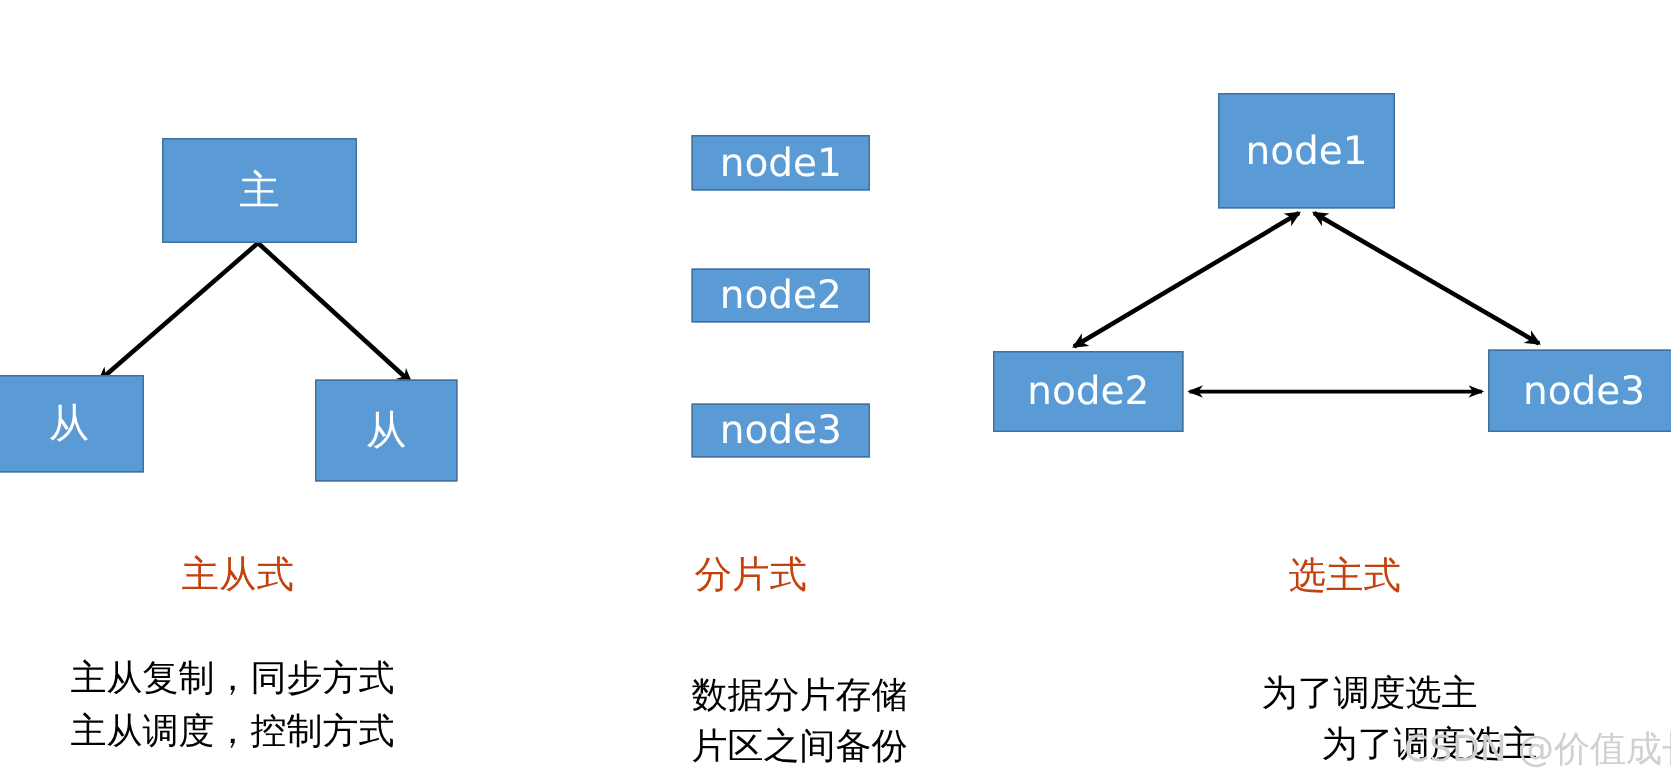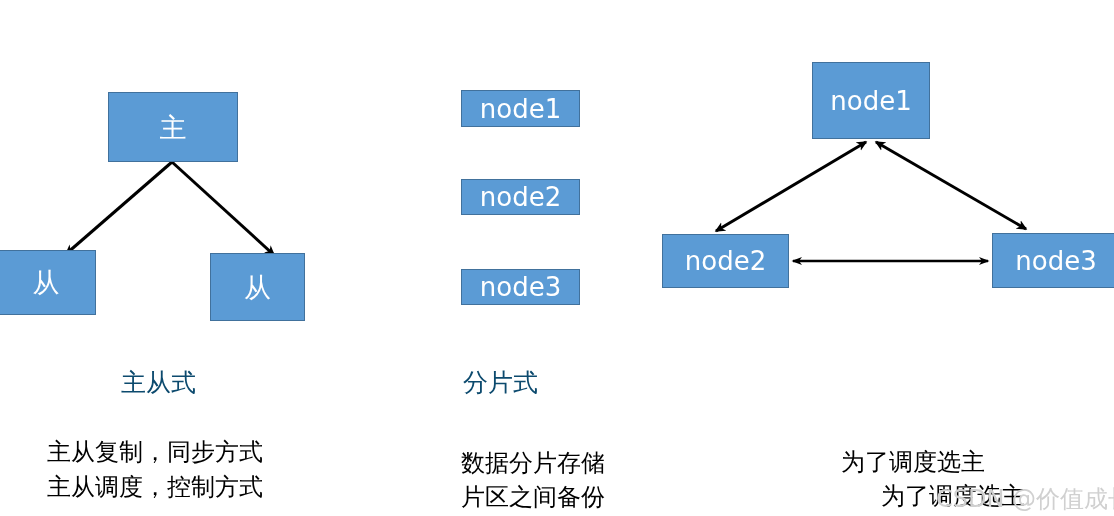--- a/index.html
+++ b/index.html
@@ -43,21 +43,21 @@
     position: absolute;
     left: 0;
     top: 0;
     width: 1114px;
     height: 516px;
     pointer-events: none;
   }
   .caption-title {
     position: absolute;
     font-size: 25px;
-    color: #0c4a6e;
+    color: #c2410c;
     white-space: nowrap;
     font-family: "DejaVu Sans", "Liberation Sans", sans-serif;
   }
   .caption-body {
     position: absolute;
     font-size: 24px;
     color: #000000;
     white-space: nowrap;
     line-height: 1.32;
     font-family: "DejaVu Sans", "Liberation Sans", sans-serif;
@@ -144,19 +144,20 @@
   </div>
 
   <div class="box box-latin" style="left:662px; top:234px; width:127px; height:54px;">
     <span>node2</span>
   </div>
 
   <div class="box box-latin" style="left:992px; top:233px; width:128px; height:55px;">
     <span>node3</span>
   </div>
 
+  <div class="caption-title" style="left:859px; top:367px;">选主式</div>
 
   <div class="caption-body" style="left:841px; top:447px;">为了调度选主</div>
   <div class="caption-body" style="left:881px; top:481px;">为了调度选主</div>
 
   <div class="watermark" style="left:936px; top:483px;">CSDN @价值成长</div>
 
 </div>
 
 </body></html>

